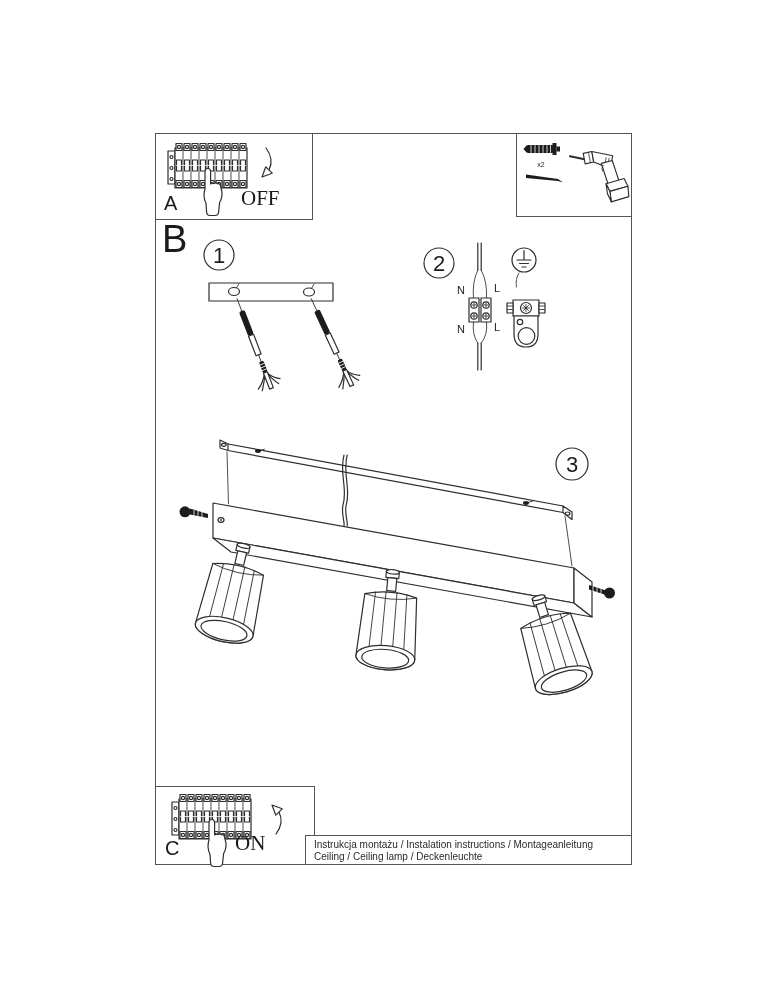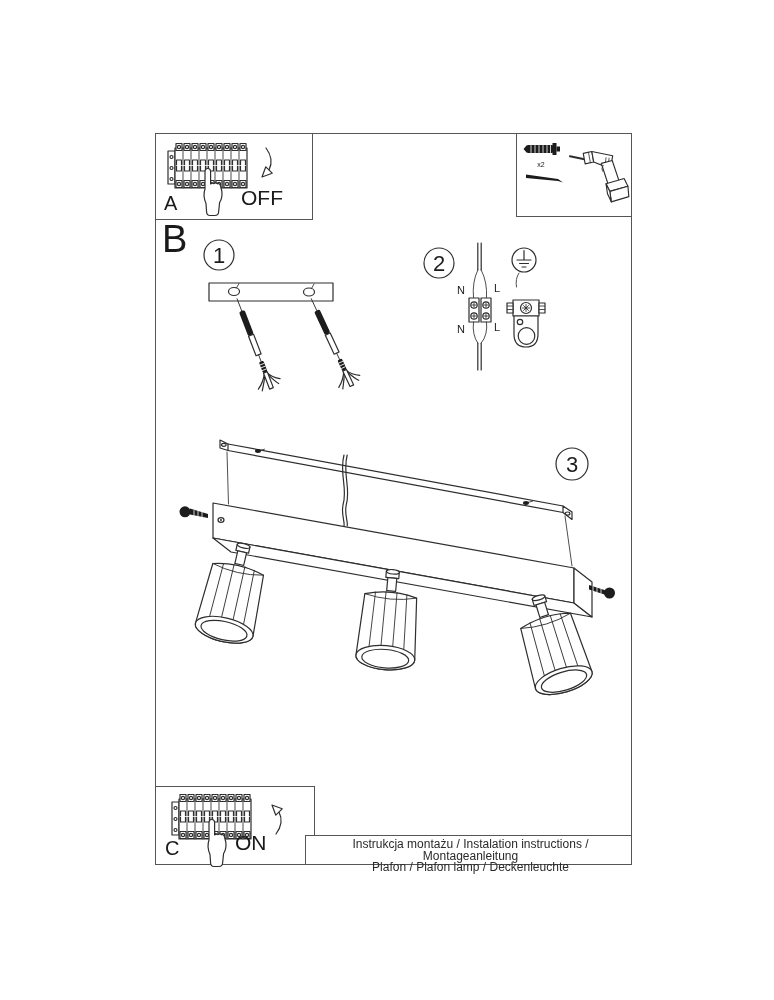--- a/index.html
+++ b/index.html
@@ -5,24 +5,24 @@
   html,body{margin:0;padding:0;}
   body{width:774px;height:1000px;background:#fff;position:relative;
        font-family:"Liberation Sans",sans-serif;color:#1f1f1f;overflow:hidden;}
   .abs{position:absolute;box-sizing:border-box;}
   #outer-box{left:155px;top:133px;width:477px;height:732px;border:1.3px solid #555;background:#fff;}
   .inset{position:absolute;box-sizing:border-box;background:#fff;}
   #panel-a{left:0;top:0;width:157px;height:86px;border-right:1.3px solid #555;border-bottom:1.3px solid #555;}
   #tools-box{right:0;top:0;width:115px;height:83px;border-left:1.3px solid #555;border-bottom:1.3px solid #555;}
   #panel-c{left:0;bottom:0;width:159px;height:78px;border-top:1.3px solid #555;border-right:1.3px solid #555;}
   #footer-box{right:0;bottom:0;width:326px;height:29px;border-top:1.3px solid #555;border-left:1.3px solid #555;
-              padding:3px 4px 0 8px;font-size:12px;line-height:11.5px;color:#2a2a2a;text-align:center;}
+              padding:3px 4px 0 8px;font-size:10px;line-height:11.5px;color:#2a2a2a;}
   .big-letter{font-size:38px;color:#1a1a1a;}
   .panel-letter{font-size:20px;color:#1a1a1a;}
-  .state-label{font-size:21px;color:#1a1a1a;}
+  .state-label{font-size:21px;color:#1a1a1a;font-family:Liberation Serif, serif;}
   svg{display:block;}
   svg *{stroke:#2e2e2e;stroke-width:1.2;fill:none;stroke-linecap:round;stroke-linejoin:round;}
   svg .fw{fill:#fff;}
   svg .fd{fill:#1c1c1c;stroke:none;}
   svg .thin{stroke-width:0.85;}
   svg .rib{stroke:#fff;stroke-width:0.8;}
   svg text{stroke:none;fill:#1c1c1c;font-family:"Liberation Sans",sans-serif;}
   svg text.num{font-size:22px;text-anchor:middle;}
   svg text.nl{font-size:11px;text-anchor:middle;}
   svg text.qty{font-size:7px;text-anchor:middle;}
@@ -282,16 +282,16 @@
     <svg class="abs" style="left:100px;top:5px" width="30" height="46" viewBox="0 0 30 46">
       <path d="M20,42 C26,34 26,26 23,20"></path>
       <polygon class="fw" points="16,13 26.2,16.8 19.8,23.2"></polygon>
     </svg>
     <span class="abs state-label" style="left:79px;top:44px">ON</span>
     <span class="abs panel-letter" style="left:9px;top:50px">C</span>
   </div>
 
   <div id="footer-box" class="inset">
     <div>Instrukcja montażu / Instalation instructions / Montageanleitung</div>
-    <div>Plafon / Plafon lamp / Deckenleuchte</div>
+    <div>Ceiling / Ceiling lamp / Deckenleuchte</div>
   </div>
 
 </div>
 
 </body></html>

